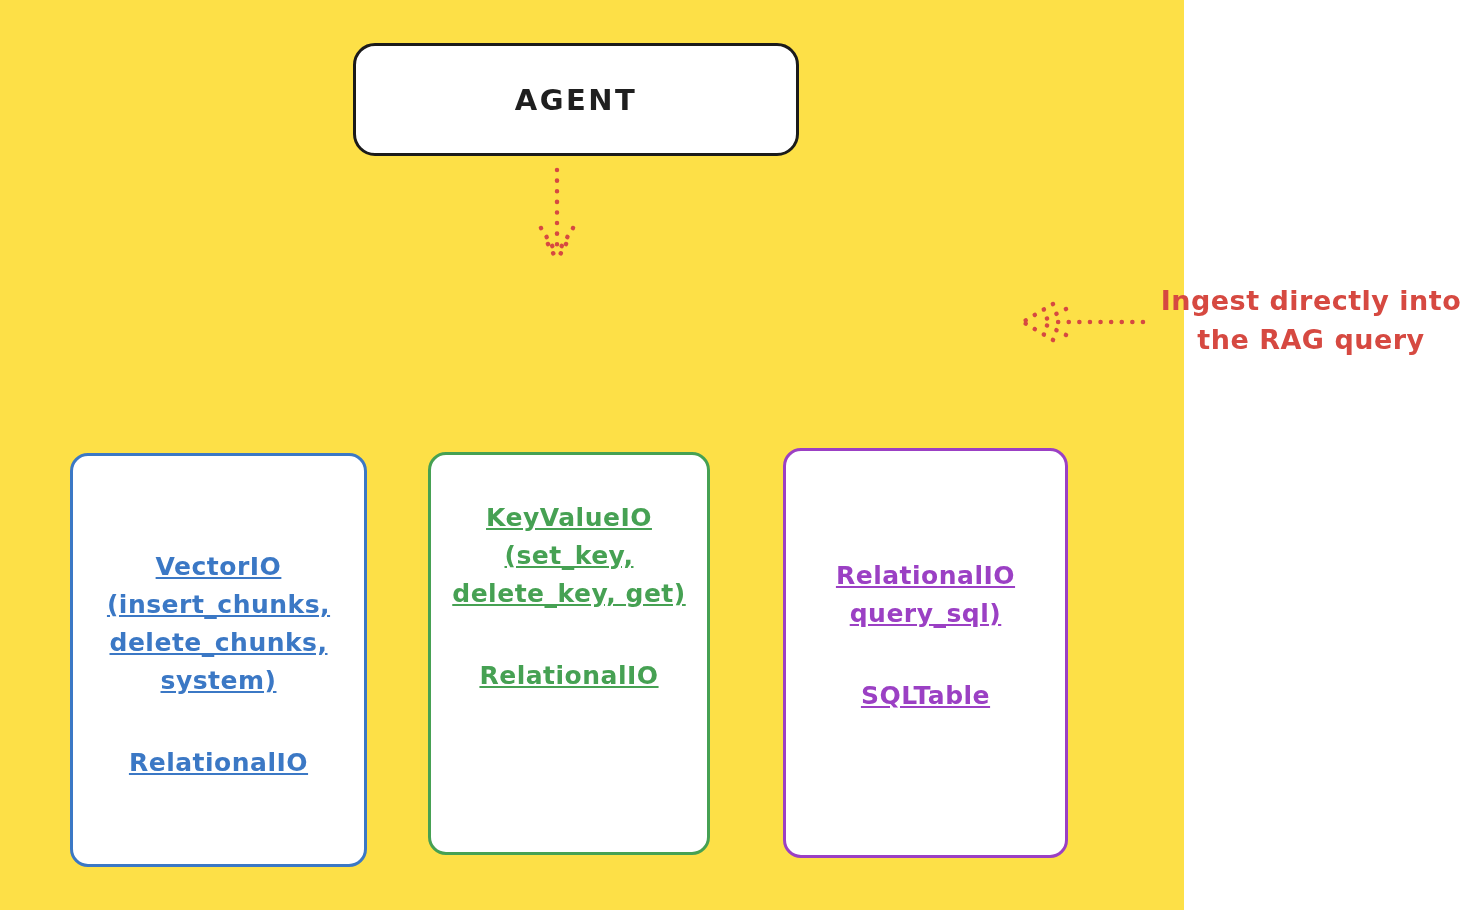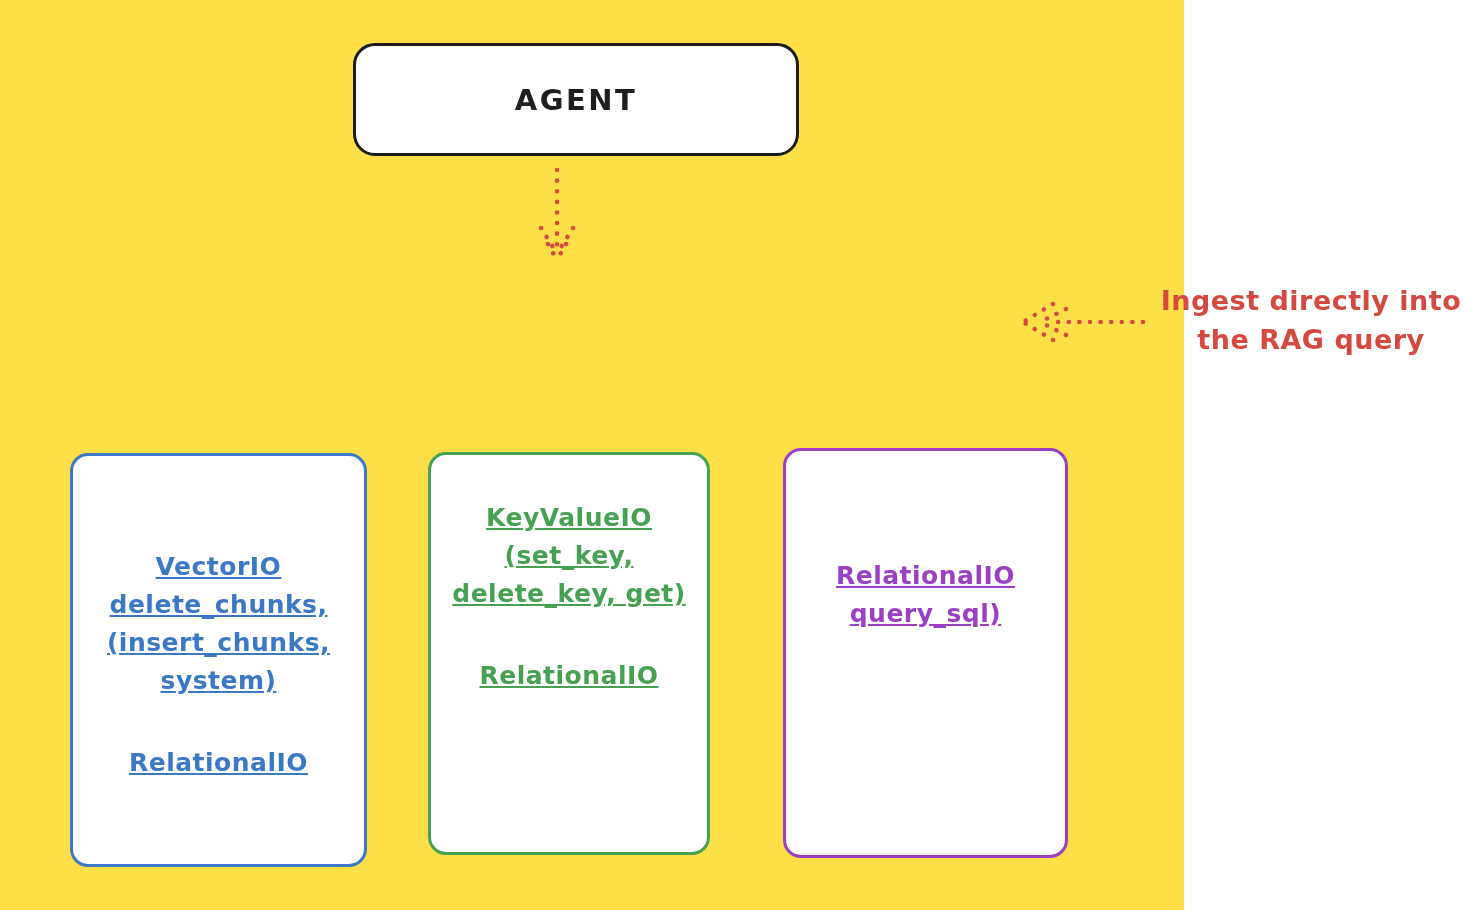--- a/index.html
+++ b/index.html
@@ -111,31 +111,32 @@
     </g>
   </svg>
 
   <div class="annotation" style="color: rgb(214, 73, 65);">
     <div>Ingest directly into</div>
     <div>the RAG query</div>
   </div>
 
   <div class="backend" id="vector-box" style="border-color: rgb(59, 120, 197); color: rgb(59, 120, 197);">
     <div class="line">VectorIO</div>
+    <div class="line">(insert_chunks,</div>
     <div class="line">delete_chunks,</div>
-    <div class="line">(insert_chunks,</div>
     <div class="line">system)</div>
     <div class="index-label">RelationalIO</div>
   </div>
 
   <div class="backend" id="keyvalue-box" style="border-color: rgb(70, 161, 83); color: rgb(70, 161, 83);">
     <div class="line">KeyValueIO</div>
     <div class="line">(set_key,</div>
     <div class="line">delete_key, get)</div>
     <div class="index-label">RelationalIO</div>
   </div>
 
   <div class="backend" id="relational-box" style="border-color: rgb(155, 64, 196); color: rgb(155, 64, 196);">
     <div class="line">RelationalIO</div>
     <div class="line">query_sql)</div>
+    <div class="index-label">SQLTable</div>
   </div>
 
 </div>
 
 </body></html>

